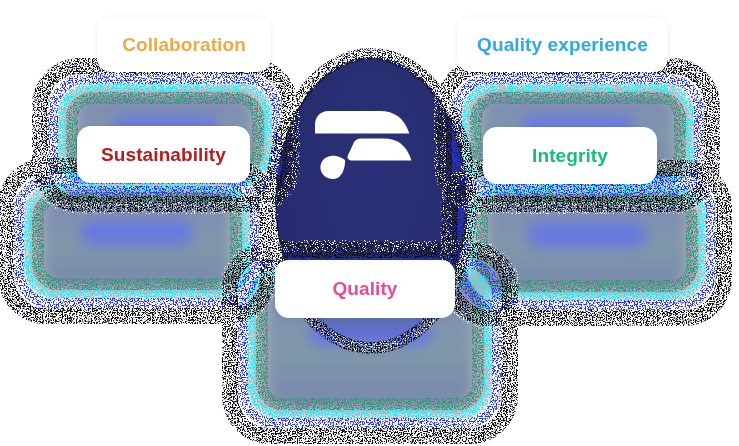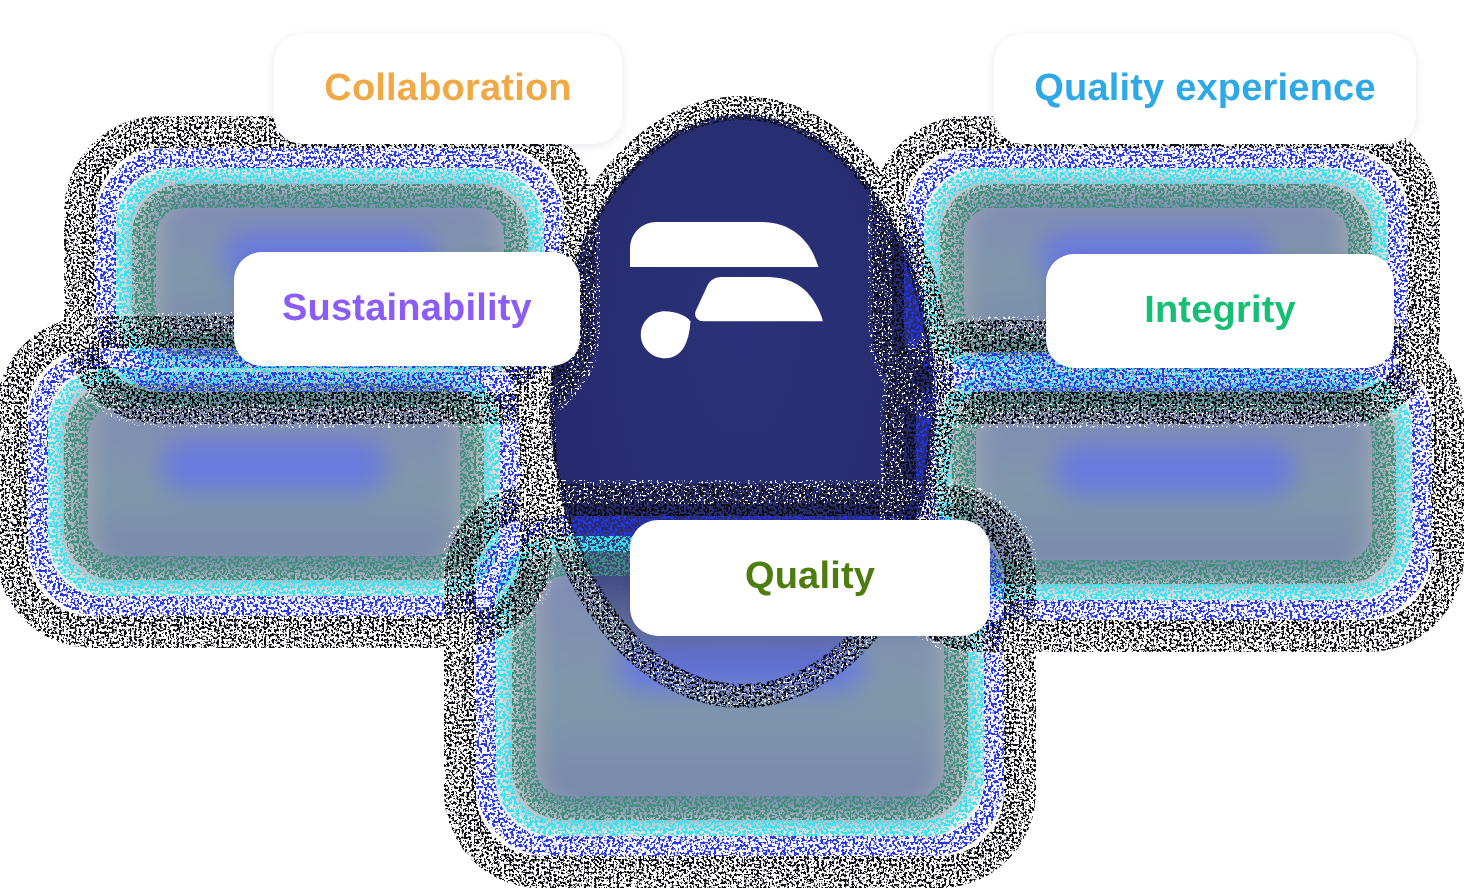--- a/index.html
+++ b/index.html
@@ -30,21 +30,20 @@
   }
   .logo{position:absolute;left:40px;top:54px;width:98px;height:auto;}
   
   .noise{position:absolute;left:0;top:0;z-index:3;pointer-events:none;}
   
   .card{
     position:absolute;background:#ffffff;border-radius:14px;z-index:4;
     display:flex;align-items:center;justify-content:center;
     font-size:19px;font-weight:700;letter-spacing:.1px;
     box-shadow:0 1px 5px rgba(30,40,90,.10);
-    margin-left:40px;
   }
   .c0{left:97px;top:17px;width:174px;height:55px;}
   .c1{left:457px;top:17px;width:211px;height:55px;}
   .c2{left:77px;top:126px;width:173px;height:57px;}
   .c3{left:483px;top:127px;width:174px;height:57px;}
   .c4{left:275px;top:260px;width:180px;height:58px;}
 </style>
 </head>
 <body>
 
@@ -142,23 +141,23 @@
       <ellipse cx="371" cy="201" rx="100" ry="147" stroke="#FFFFFF" stroke-width="10"></ellipse>
     </g>
   </svg>
 
   <div class="card c0" style="color: rgb(240, 169, 69);">
     <span>Collaboration</span>
   </div>
   <div class="card c1" style="color: rgb(47, 169, 230);">
     <span>Quality experience</span>
   </div>
-  <div class="card c2" style="color: #8b5cf6;">
+  <div class="card c2" style="color: #b91c1c;">
     <span>Sustainability</span>
   </div>
   <div class="card c3" style="color: rgb(23, 190, 118);">
     <span>Integrity</span>
   </div>
-  <div class="card c4" style="color: #4d7c0f;">
+  <div class="card c4" style="color: #ec4899;">
     <span>Quality</span>
   </div>
 
 </div>
 
 </body></html>

